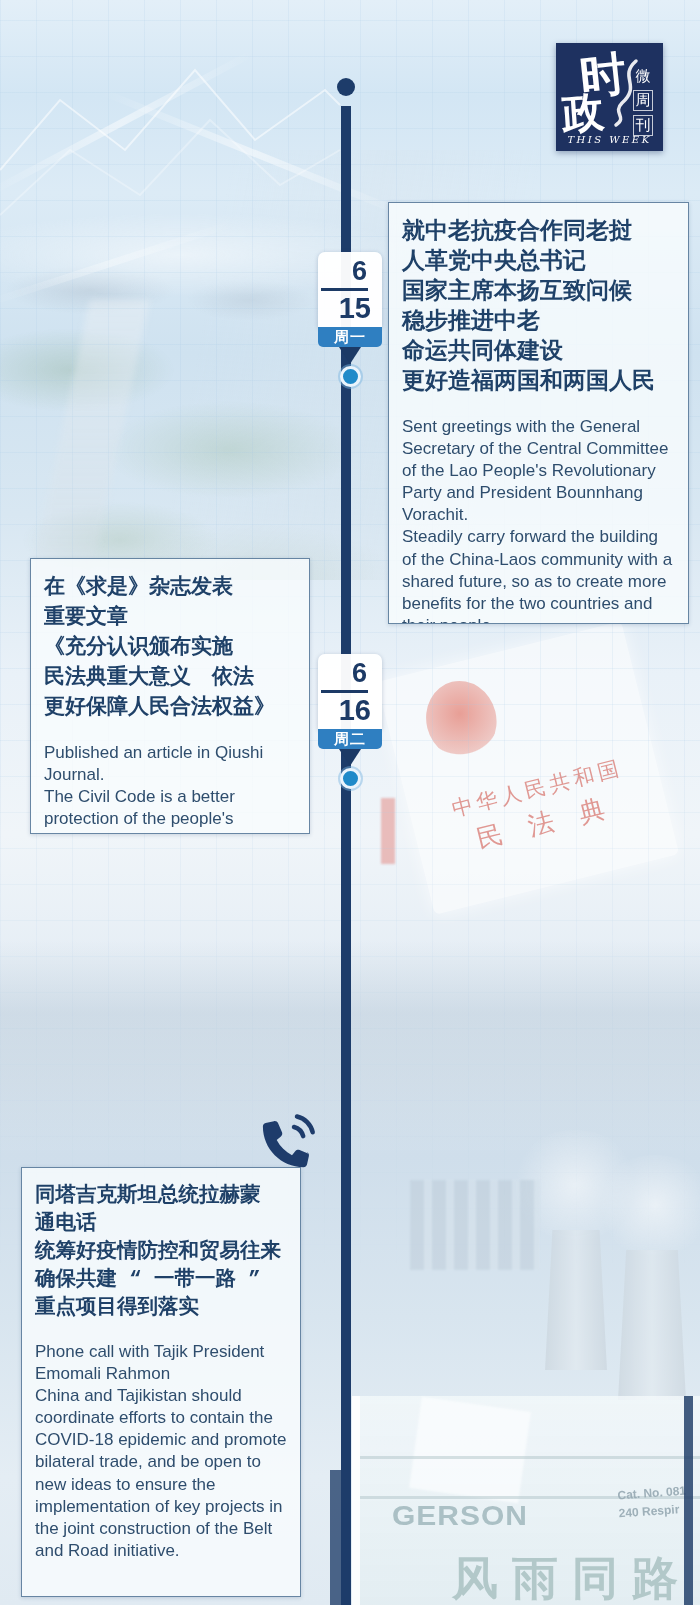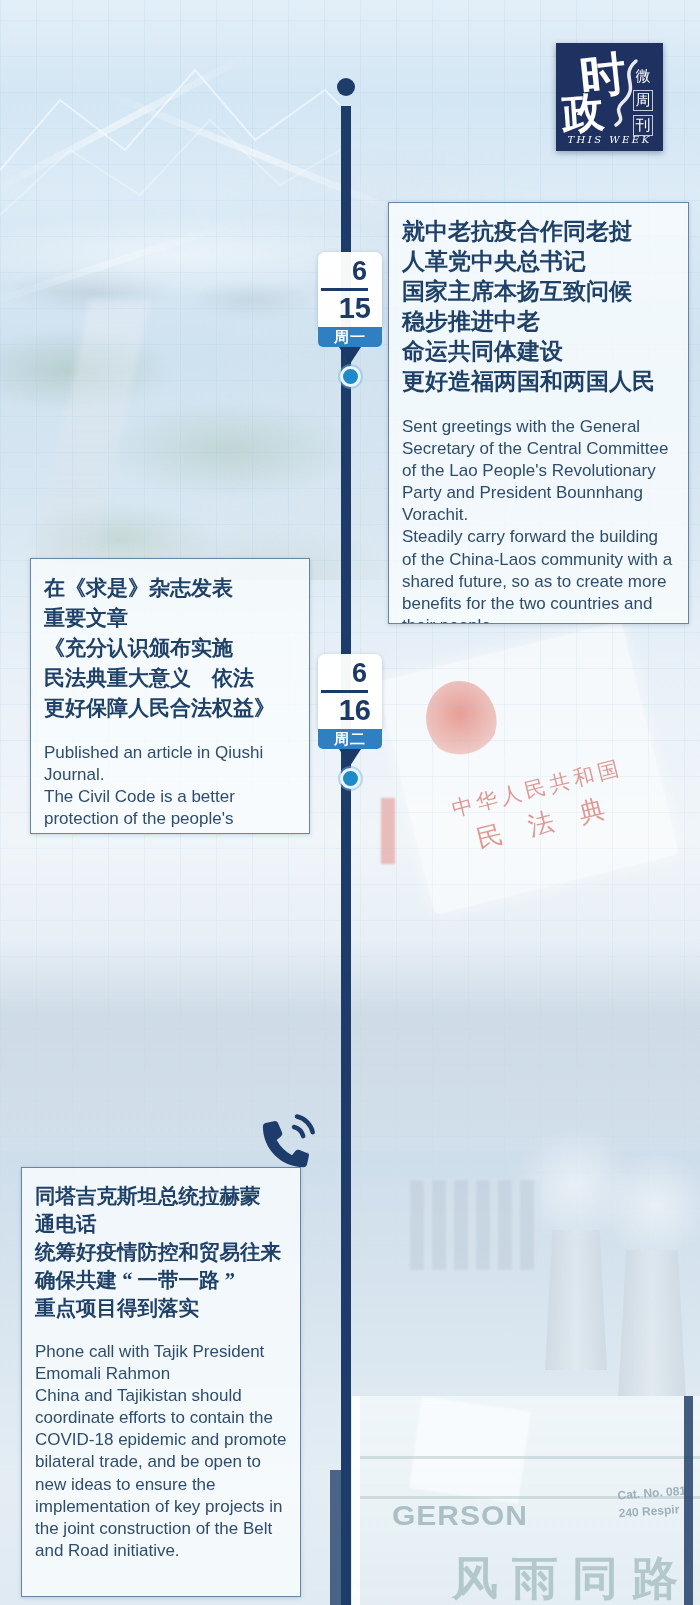--- a/index.html
+++ b/index.html
@@ -106,21 +106,21 @@
   .marker-band{background:#2f7fc1;border-radius:0 0 5px 5px;height:20px;line-height:20px;
     text-align:center;color:#fff;font-size:15px;font-weight:bold;letter-spacing:1px;
     font-family:"Liberation Sans",sans-serif;}
   .marker-arrow{width:0;height:0;margin:0 auto;border-left:11px solid transparent;
     border-right:11px solid transparent;border-top:17px solid #1c3a66;}
   .marker-dot{width:15px;height:15px;border-radius:50%;background:#1f8ac9;margin:2px auto 0 auto;
     border:3px solid rgba(245,250,255,.95);box-shadow:0 0 0 2px rgba(120,180,225,.45);}
   
   .card{position:absolute;background:rgba(249,252,254,.8);border:1px solid rgba(43,84,125,.7);
     box-shadow:0 1px 4px rgba(40,70,110,.2);padding:14px 13px;box-sizing:border-box;overflow:hidden;z-index:4;}
-  .card-headline{font-family:Liberation Serif, serif;color:#1f4168;font-weight:bold;
+  .card-headline{font-family:Liberation Mono, monospace;color:#1f4168;font-weight:bold;
     white-space:pre-line;}
   .card-body{color:#2e4d6d;font-size:17px;line-height:1.3;white-space:pre-line;margin-top:19px;}
   .card-laos{left:388px;top:202px;width:301px;height:422px;}
   .card-laos .card-headline{font-size:23px;line-height:30px;}
   .card-qiushi{left:30px;top:558px;width:280px;height:276px;}
   .card-qiushi .card-headline{font-size:21px;line-height:30px;}
   .card-military{left:30px;top:872px;width:280px;height:262px;}
   .card-military .card-headline{font-size:20px;line-height:28px;}
   .card-tajik{left:21px;top:1167px;width:280px;height:430px;}
   .card-tajik .card-headline{font-size:20.5px;line-height:28px;}

